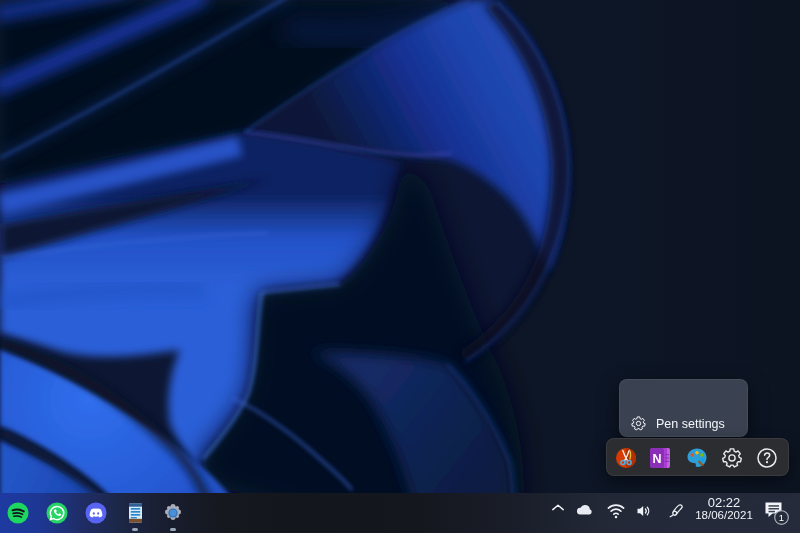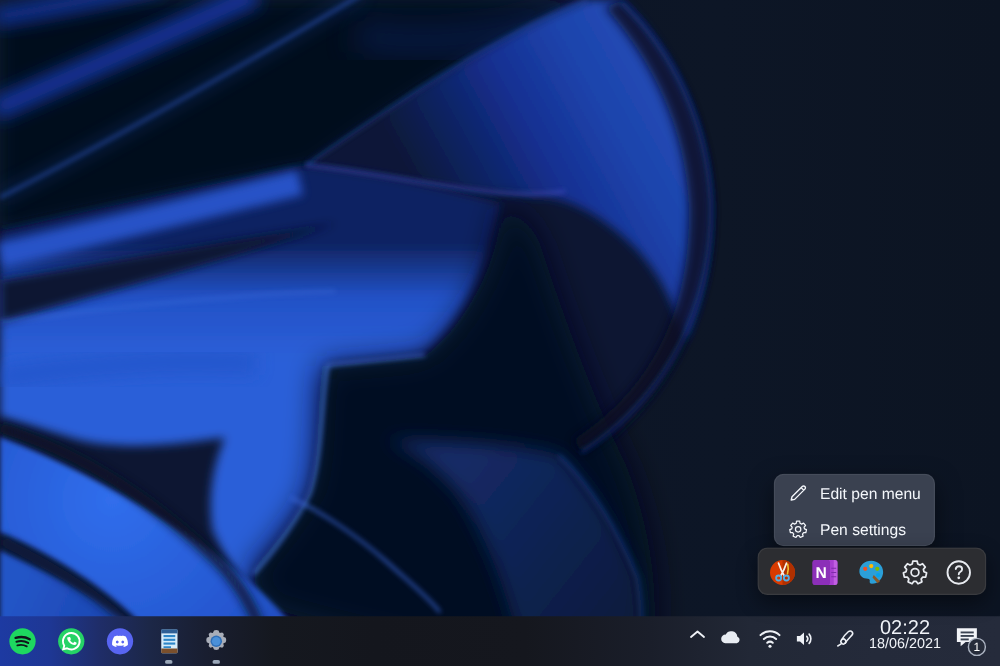--- a/index.html
+++ b/index.html
@@ -165,39 +165,33 @@
 <svg class="trayic" style="left:633px;top:500px" width="22" height="22" viewBox="0 0 22 22">
 <path d="M4.5,8.8 L7,8.8 L10.2,6 L10.2,16 L7,13.2 L4.5,13.2 Z" fill="#eef1f6"></path>
 <path d="M12.4,9 a3,3 0 0 1 0,4" fill="none" stroke="#eef1f6" stroke-width="1.3" stroke-linecap="round"></path>
 <path d="M14.3,7.3 a5.6,5.6 0 0 1 0,7.4" fill="none" stroke="#eef1f6" stroke-width="1.3" stroke-linecap="round"></path>
 </svg>
 <svg class="trayic" style="left:665px;top:500px" width="22" height="22" viewBox="0 0 22 22">
 <path d="M5.2,16.8 C6.4,16.2 7.4,15.6 8.4,14.6 C7.6,13.8 7.5,12.6 8.3,11.8 C9.1,11 10.3,11 11.1,11.8 C11.9,12.6 11.9,13.8 11.1,14.6 C10.4,15.3 9.4,15.4 8.6,14.9" fill="none" stroke="#eef1f6" stroke-width="1.25" stroke-linecap="round"></path>
 <path d="M8.3,11.8 C9.5,9.6 11.4,7.3 13.6,5.4 C14.6,4.5 15.9,4.6 16.6,5.4 C17.3,6.2 17.3,7.4 16.4,8.3 C14.5,10.3 12.9,11.7 11.1,14.6" fill="none" stroke="#eef1f6" stroke-width="1.25" stroke-linecap="round"></path>
 </svg>
 <div id="clock">
-      <div style="font-size:16px">02:22</div>
+      <div style="font-size:13px">02:22</div>
       <div>18/06/2021</div>
     </div>
 <svg class="trayic" style="left:763px;top:499px" width="26" height="26" viewBox="0 0 26 26">
 <path d="M2.5,3.5 h16 v11 h-9 l-4,3.4 v-3.4 h-3 Z" fill="#f2f4f8"></path>
 <rect x="5.5" y="6.2" width="10.5" height="1.5" fill="#3a4352"></rect>
 <rect x="5.5" y="9" width="10.5" height="1.5" fill="#3a4352"></rect>
 <rect x="5.5" y="11.8" width="6.5" height="1.5" fill="#3a4352"></rect>
 <circle cx="18.5" cy="18.5" r="6.8" fill="#262c3a" stroke="#aab2c0" stroke-width="1.15"></circle>
 <text x="18.5" y="21.7" text-anchor="middle" font-size="9.5" fill="#fff" font-family="Liberation Sans,sans-serif">1</text>
 </svg>
 
 <div id="flyout">
-<div class="frow" style="top:0">
-<svg width="15" height="15" viewBox="0 0 15 15">
-          <path d="M2,13 L2.6,10.4 L10.8,2.2 C11.4,1.6 12.3,1.6 12.9,2.2 C13.5,2.8 13.5,3.7 12.9,4.3 L4.7,12.5 L2,13 Z M9.9,3.1 L12,5.2" fill="none" stroke="#f2f5fa" stroke-width="1.1" stroke-linejoin="round"></path>
-        </svg>
-<span>Edit pen menu</span>
-</div>
 <div class="frow" style="top:29px">
 <svg width="15" height="15" viewBox="0 0 15 15">
 <path d="M5.97,2.64 L6.24,0.92 L8.76,0.92 L9.03,2.64 L10.35,3.27 L11.86,2.42 L13.43,4.38 L12.26,5.67 L12.58,7.09 L14.20,7.74 L13.64,10.19 L11.90,10.08 L10.99,11.22 L11.49,12.88 L9.22,13.97 L8.23,12.55 L6.77,12.55 L5.78,13.97 L3.51,12.88 L4.01,11.22 L3.10,10.08 L1.36,10.19 L0.80,7.74 L2.42,7.09 L2.74,5.67 L1.57,4.38 L3.14,2.42 L4.65,3.27 Z" fill="none" stroke="#f4f7fb" stroke-width="1.0" stroke-linejoin="round"></path>
 <circle cx="7.5" cy="7.45" r="2.15" fill="none" stroke="#f4f7fb" stroke-width="1.0"></circle>
 </svg>
 <span>Pen settings</span>
 </div>
 </div>
 
 <div id="penbar"></div>

